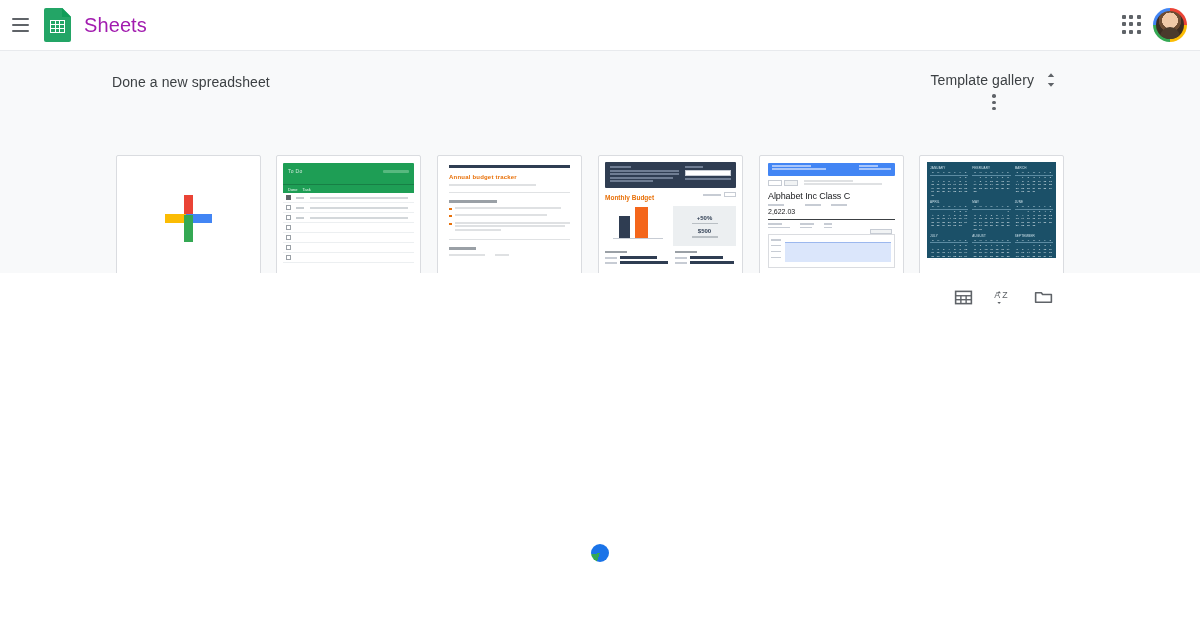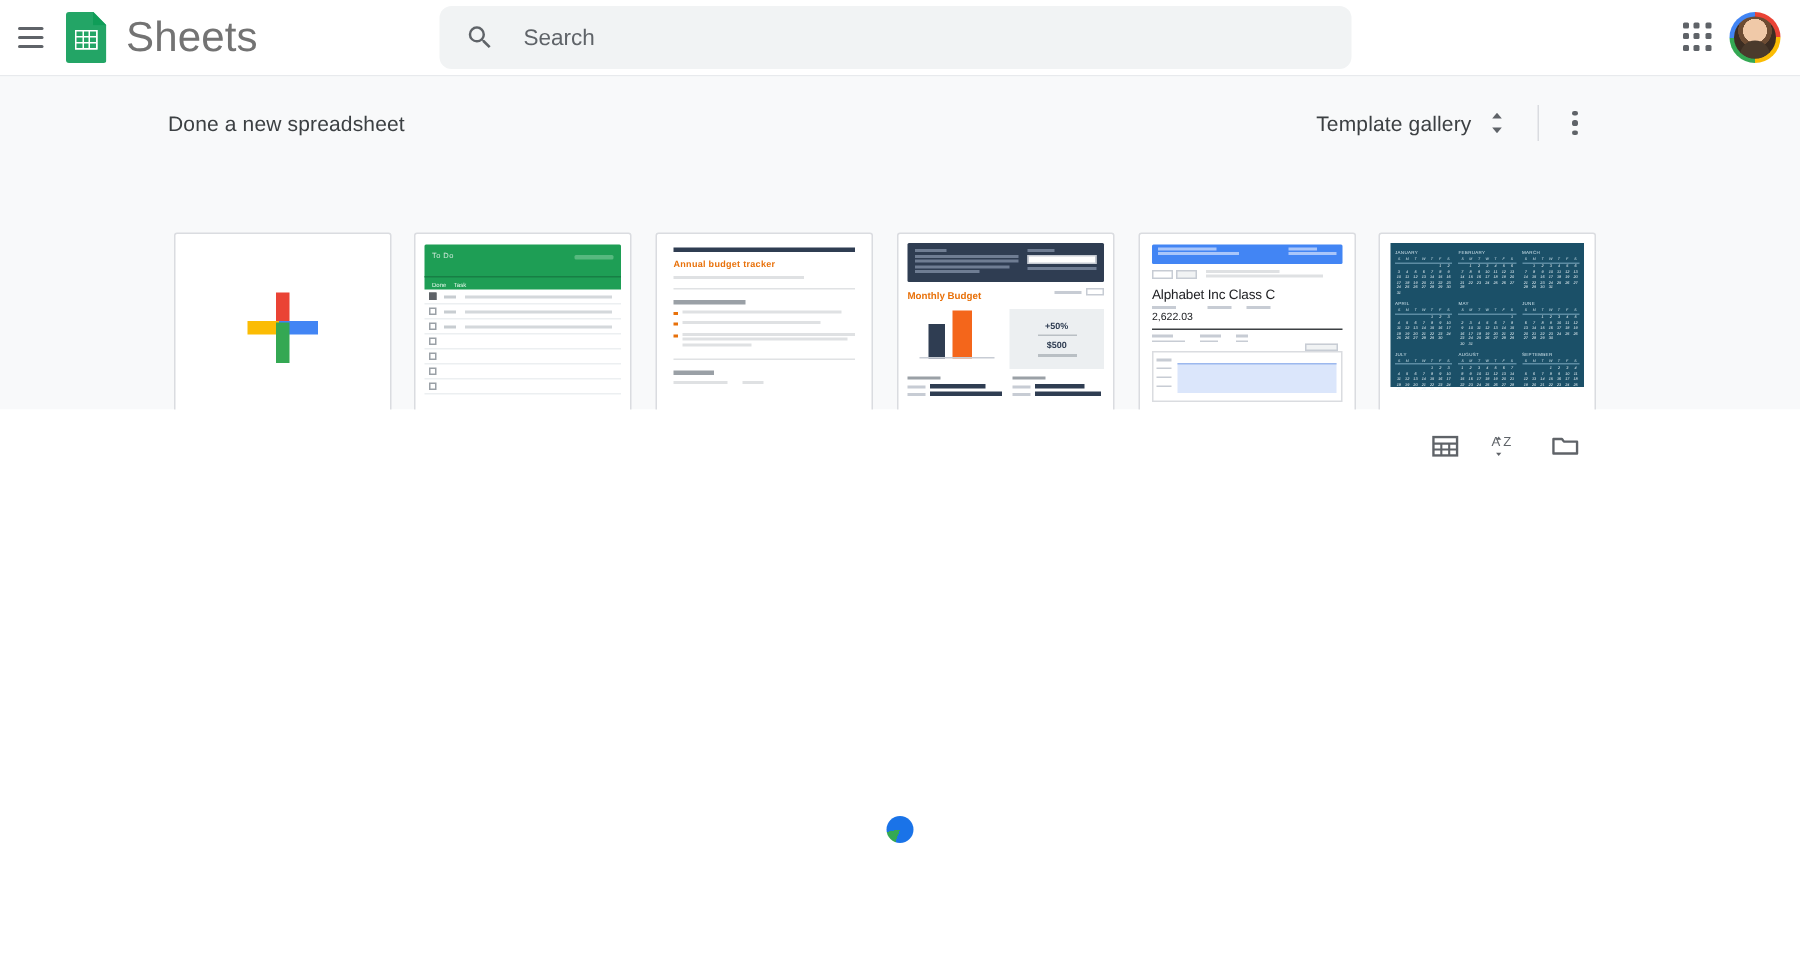--- a/index.html
+++ b/index.html
@@ -36,21 +36,21 @@
     position:absolute; right:0; top:0; width:9px; height:9px;
     background:#0f9d58; clip-path: polygon(0 0, 100% 100%, 0 100%);
   }
   .sheets-logo .grid {
     position:absolute; left:6px; top:12px; width:15px; height:13px;
     display:grid; grid-template-columns:1fr 1fr 1fr; grid-template-rows:1fr 1fr 1fr; gap:1px;
     background:#fff; border:1px solid #fff;
   }
   .sheets-logo .grid i { background:#23a566; display:block; }
   .brand-name {
-    margin-left:13px; font-size:28px; color:#737373; letter-spacing:0.1px;
+    margin-left:13px; font-size:20px; color:#a21caf; letter-spacing:0.1px;
     font-family:"Liberation Sans", sans-serif; white-space:nowrap;
   }
 
   .searchbar {
     position:absolute; left:293px; top:4px; width:608px; height:42px;
     background:#f1f3f4; border-radius:8px; display:flex; align-items:center;
     cursor:text;
   }
   .searchbar .sicon { margin-left:17px; width:20px; height:20px; display:block; }
   .searchbar .sinput {
@@ -84,21 +84,21 @@
   }
   .topdivider { position:absolute; left:0; top:50px; width:1200px; height:1px; background:#e8eaed; }
 
   
   .template-section {
     position:absolute; left:0; top:51px; width:1200px; height:222px;
     background:#f8f9fa;
   }
   .tmpl-header { position:absolute; left:112px; top:16px; width:960px; height:30px; display:flex; align-items:center; }
   .tmpl-title { font-size:14px; color:#3c4043; letter-spacing:0.1px; }
-  .tmpl-right { position:absolute; right:8px; top:0; display:flex; align-items:center; height:30px; }
+  .tmpl-right { position:absolute; right:8px; top:0; display:flex; align-items:center; height:30px;flex-direction:column; }
   .gallery-btn {
     display:flex; align-items:center; cursor:pointer; padding:4px 6px; border-radius:4px;
   }
   .gallery-label { font-size:14px; color:#3c4043; letter-spacing:0.1px; }
   .gallery-chev { margin-left:10px; width:14px; height:18px; display:block; }
   .vdiv { width:1px; height:24px; background:#dadce0; margin:0 10px 0 14px; }
   .kebab { width:28px; height:28px; display:flex; flex-direction:column; align-items:center; justify-content:center; cursor:pointer; border-radius:50%; }
   .kebab i { width:3.5px; height:3.5px; border-radius:50%; background:#5f6368; margin:1.4px 0; display:block; }
 
   .cards { position:absolute; left:116px; top:104px; width:968px; height:140px; }
@@ -264,26 +264,20 @@
             <i></i>
             <i></i>
             <i></i>
             <i></i>
             <i></i>
           </div>
       </div>
       <div class="brand-name">Sheets</div>
     </div>
 
-    <div class="searchbar">
-      <svg class="sicon" viewBox="0 0 24 24">
-        <path fill="#5f6368" d="M15.5 14h-.79l-.28-.27A6.47 6.47 0 0 0 16 9.5 6.5 6.5 0 1 0 9.5 16c1.61 0 3.09-.59 4.23-1.57l.27.28v.79l5 4.99L20.49 19l-4.99-5zm-6 0C7.01 14 5 11.99 5 9.5S7.01 5 9.5 5 14 7.01 14 9.5 11.99 14 9.5 14z"></path>
-      </svg>
-      <input class="sinput" type="text" value="" placeholder="Search" style="">
-    </div>
 
     <div class="apps-grid">
       <i></i>
         <i></i>
         <i></i>
         <i></i>
         <i></i>
         <i></i>
         <i></i>
         <i></i>

